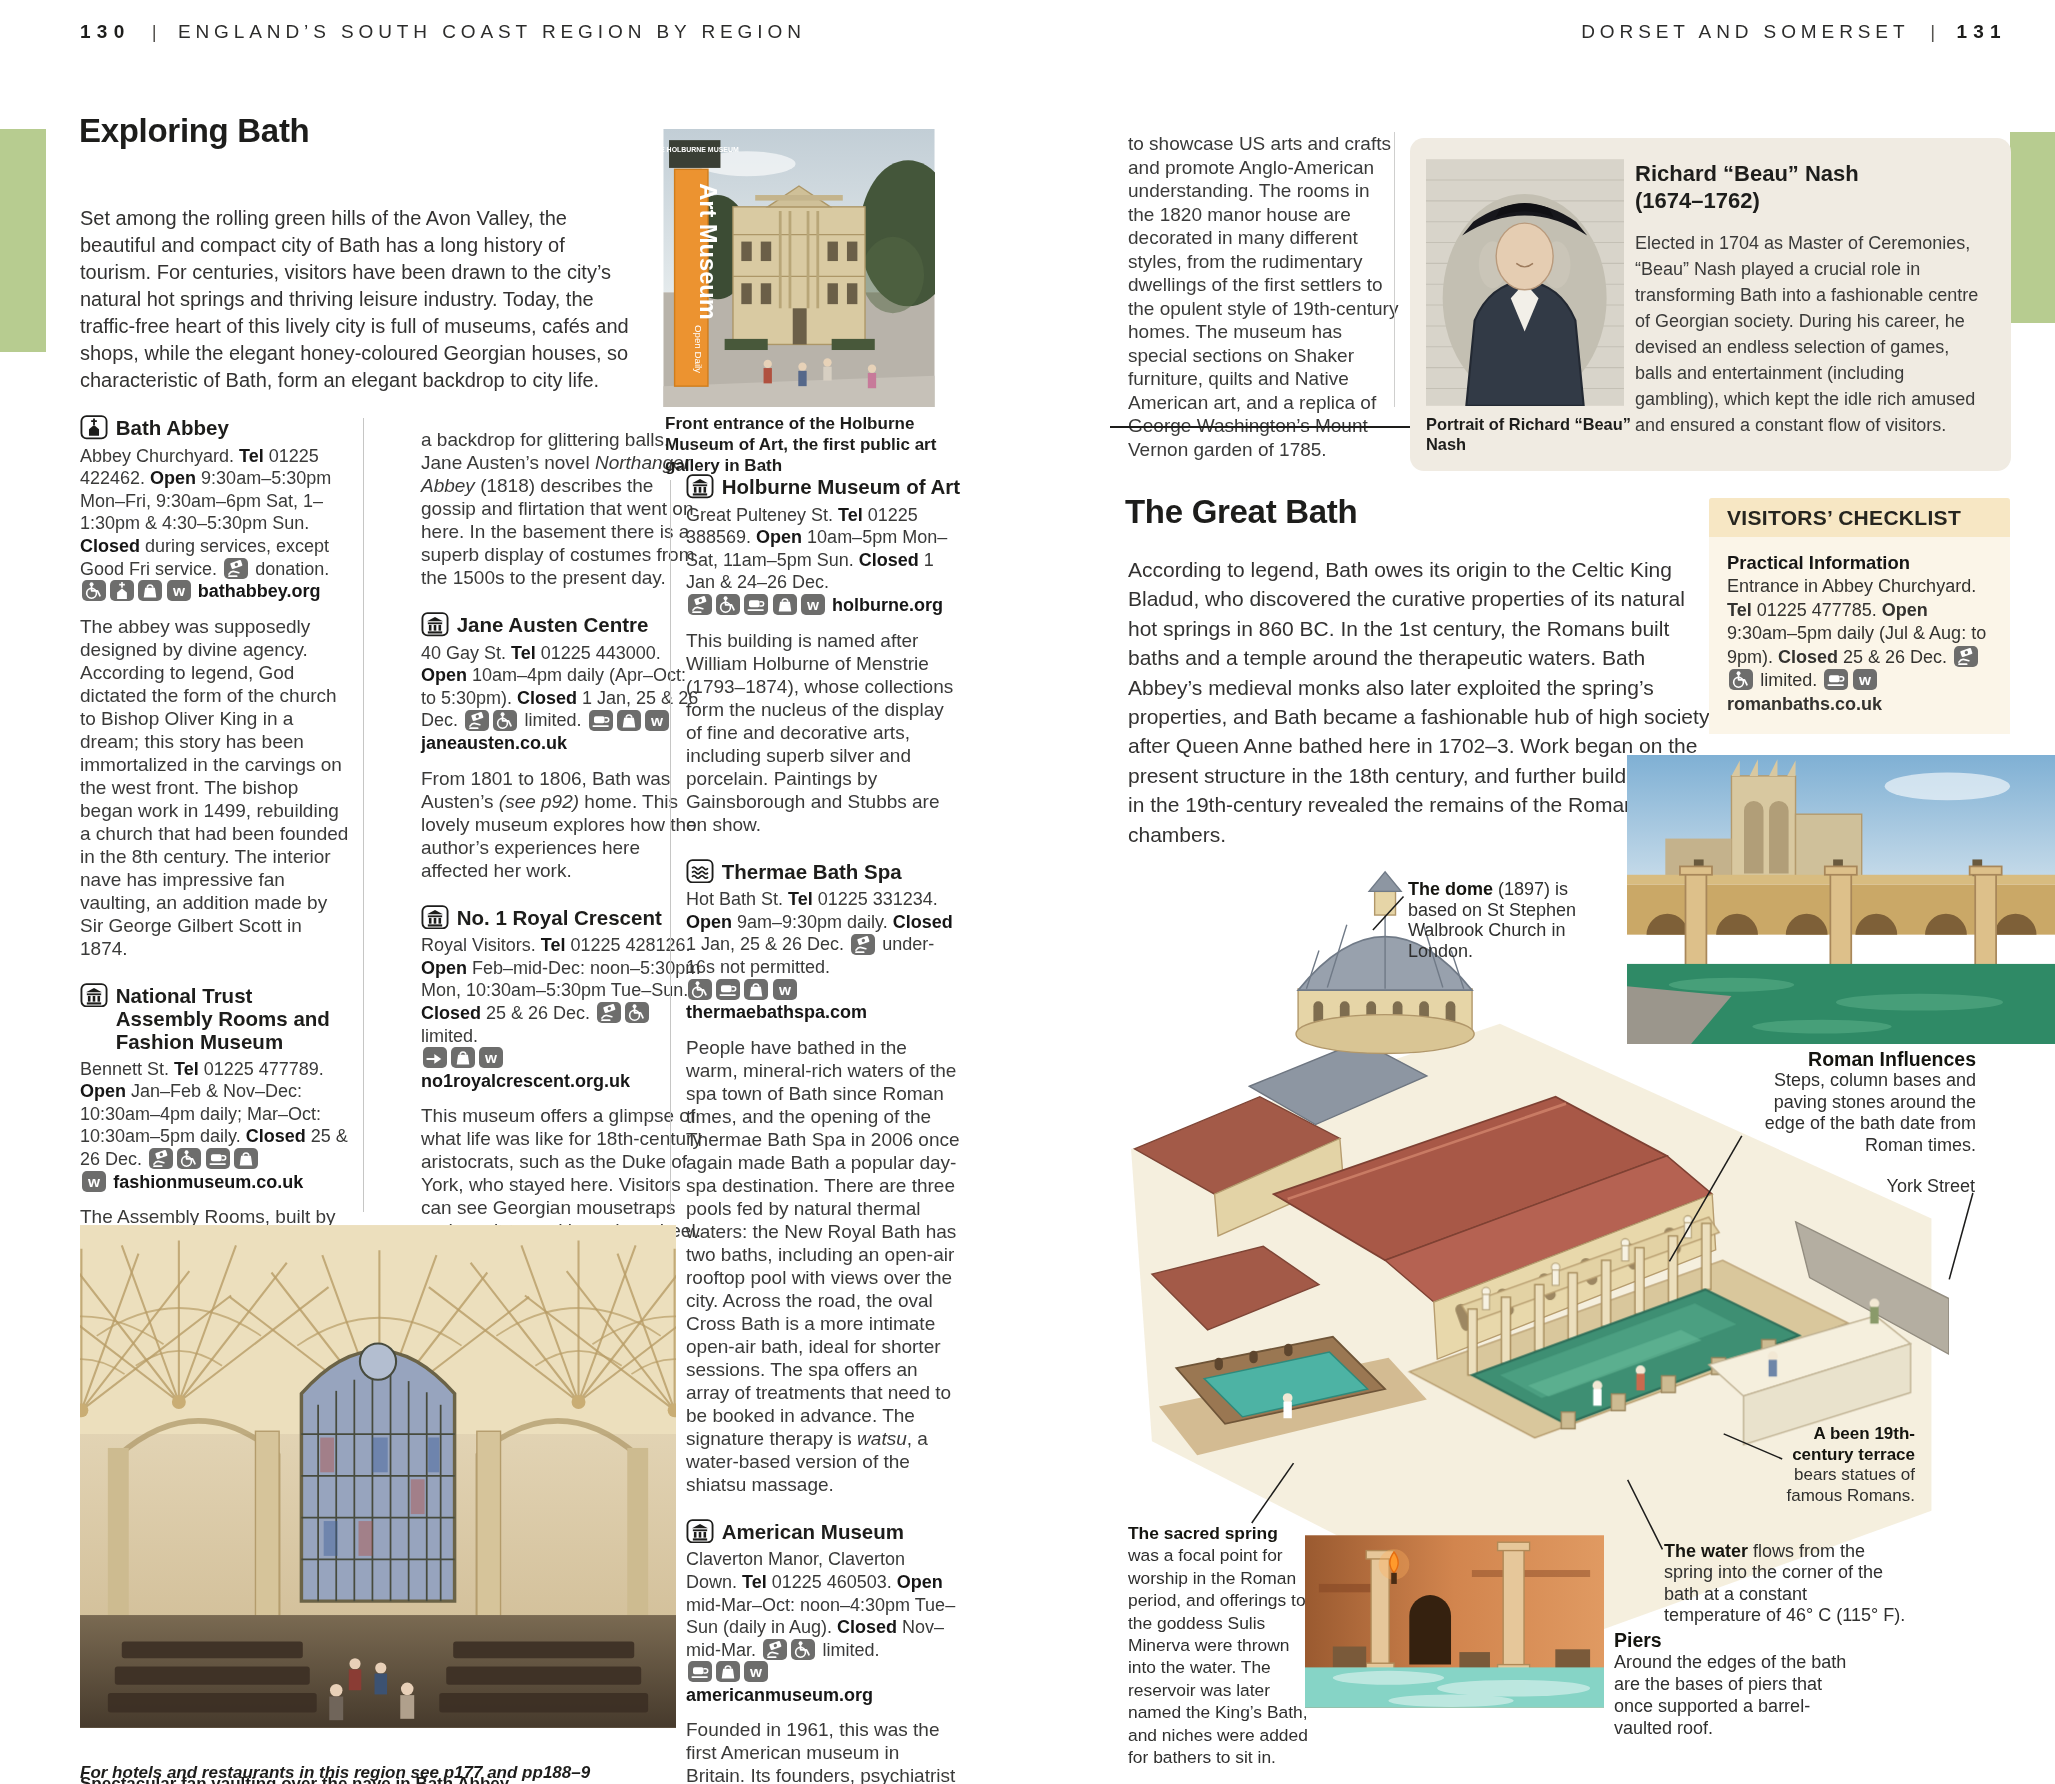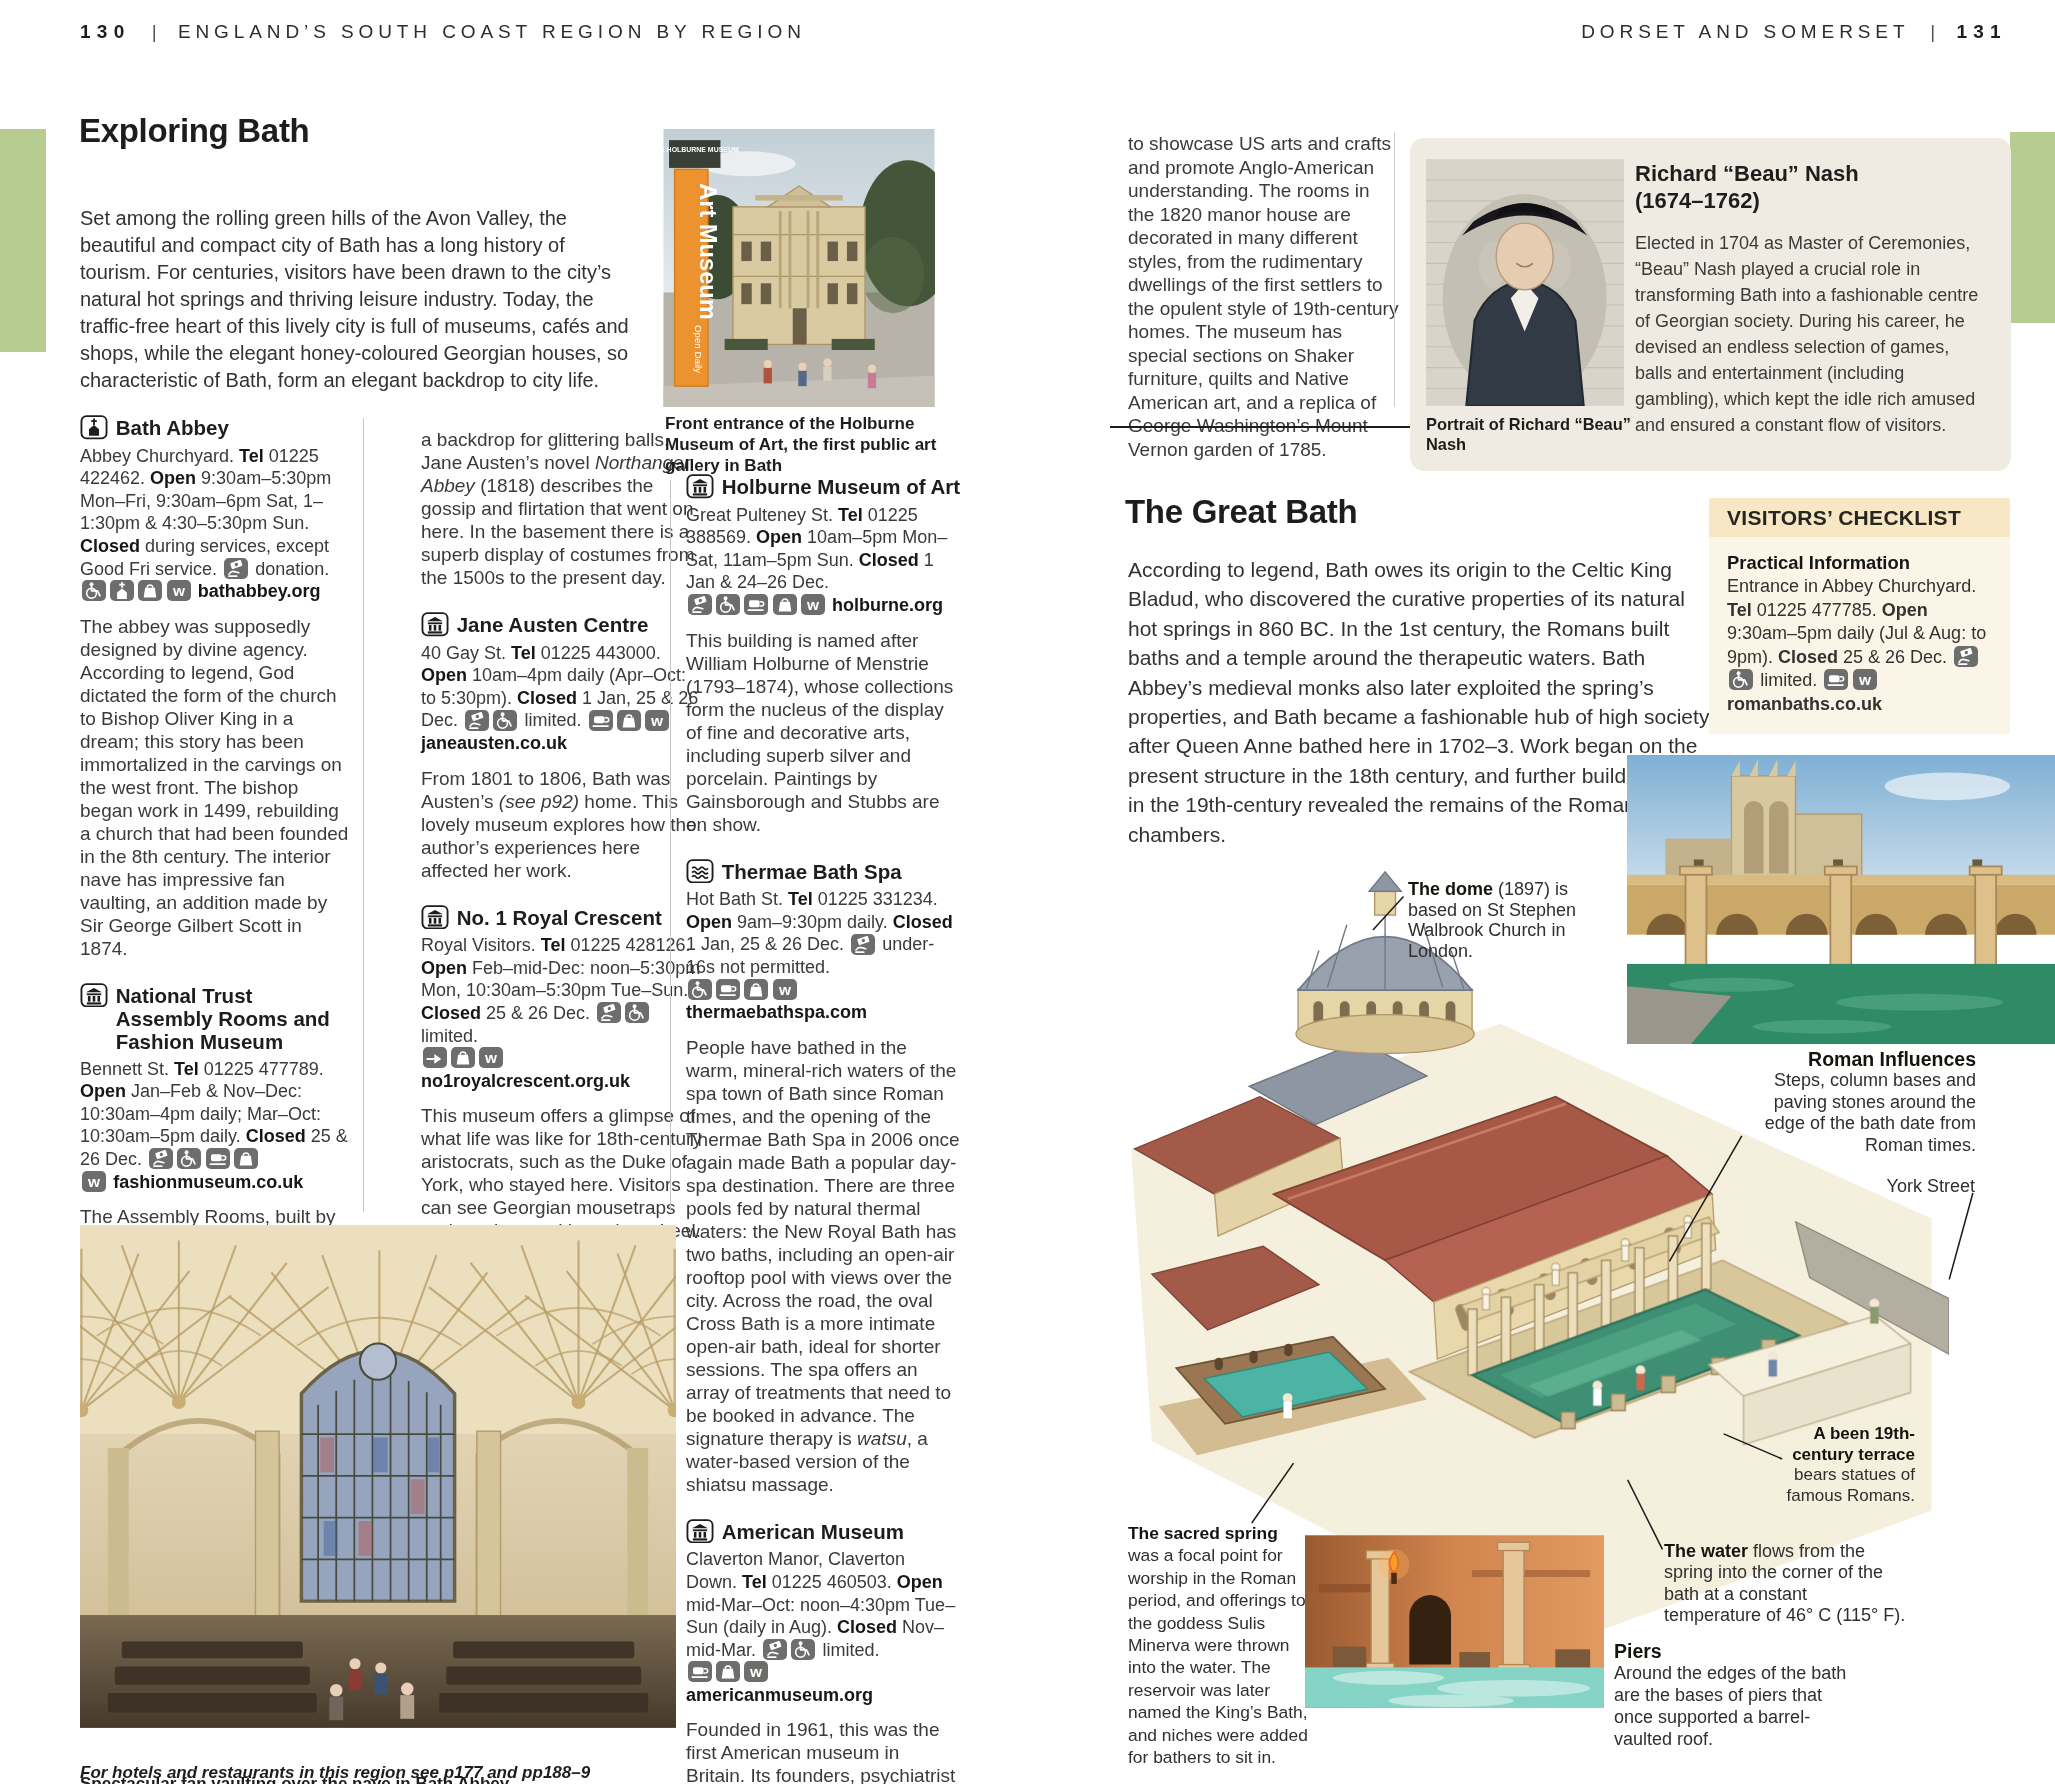--- a/index.html
+++ b/index.html
@@ -795,19 +795,19 @@
   <div class="ann ann-r" style="left:1880px;top:1175px;width:95px;">York Street</div>
   <div class="ann ann-r" style="left:1777px;top:1424px;width:138px;line-height:20.5px;font-size:17px;">
     <b>A been 19th-century terrace</b><span> bears statues of famous Romans.</span>
   </div>
   <div class="ann" style="left:1128px;top:1522px;width:180px;font-size:17.4px;line-height:22.4px;">
     <b>The sacred spring</b><span> was a focal point for worship in the Roman period, and offerings to the goddess Sulis Minerva were thrown into the water. The reservoir was later named the King’s Bath, and niches were added for bathers to sit in.</span>
   </div>
   <div class="ann" style="left:1664px;top:1541px;width:245px;line-height:21.4px;">
     <b>The water</b><span> flows from the spring into the corner of the bath at a constant temperature of 46° C (115° F).</span>
   </div>
-  <div class="ann" style="left:1614px;top:1629px;width:237px;line-height:22px;font-size:18px;margin-top:11px;">
+  <div class="ann" style="left:1614px;top:1629px;width:237px;line-height:22px;font-size:18px;">
     <div class="ann-head">Piers</div>
     <span>Around the edges of the bath are the bases of piers that once supported a barrel-vaulted roof.</span>
   </div>
 
 </div>
 
 
 </body></html>

